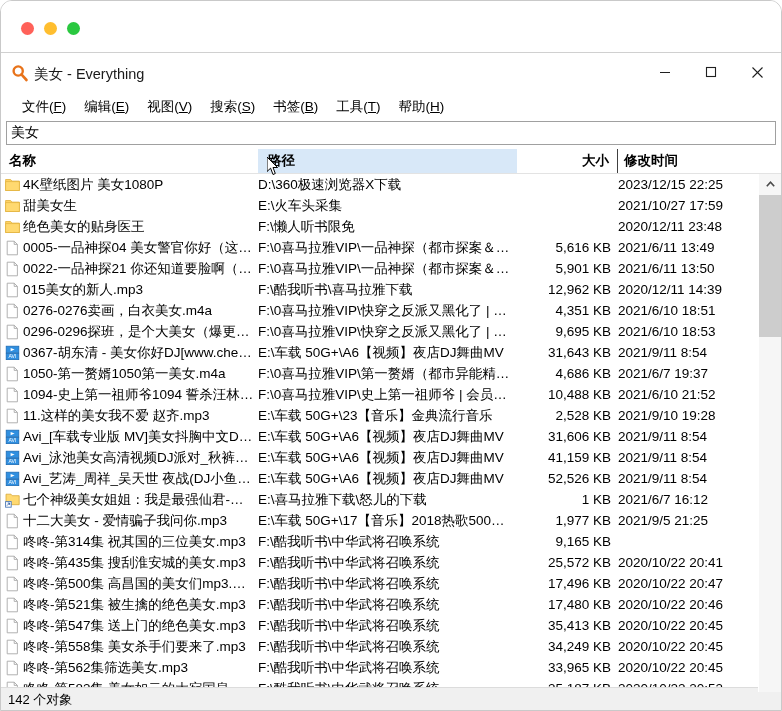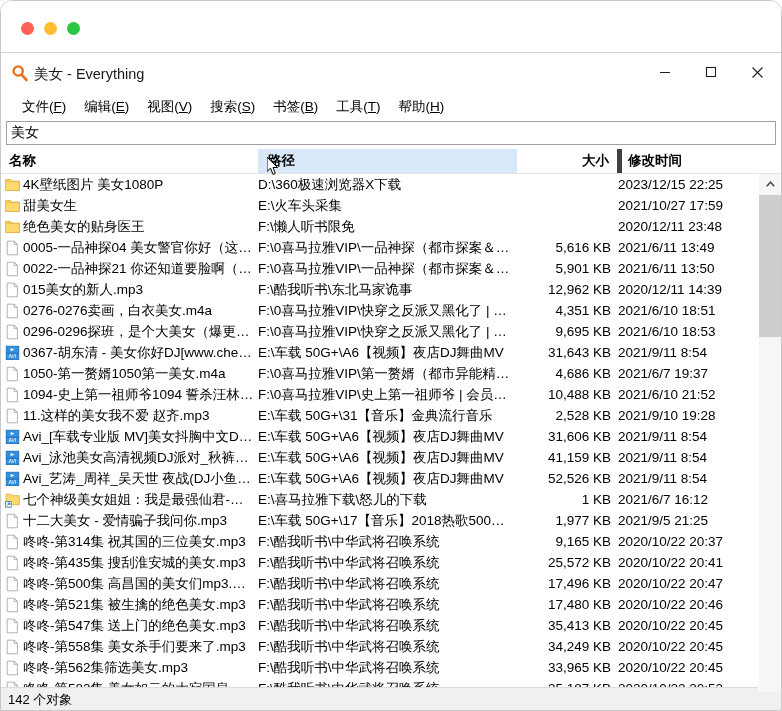--- a/index.html
+++ b/index.html
@@ -128,21 +128,21 @@
     color: #000000;
     white-space: nowrap;
     overflow: hidden;
     cursor: default;
     font-weight: bold;
   }
   #hdr-name { left: 0;   width: 257px; padding-left: 8px; }
   #hdr-path { left: 257px; width: 259px; padding-left: 10px; background: #d8e8f8; }
   #hdr-size { left: 516px; width: 98px;  text-align: right; padding-right: 6px; }
   #hdr-date { left: 616px; width: 138px; padding-left: 6px;
-              border-left: 5px solid #404040; }
+              border-left: 1px solid #404040; }
 
   
   #cursor {
     position: absolute;
     left: 266px; top: 8px;
     width: 12px; height: 19px;
     pointer-events: none;
     z-index: 40;
   }
 
@@ -343,21 +343,21 @@
             <div class="cell c-path">F:\0喜马拉雅VIP\一品神探（都市探案＆精品…</div>
             <div class="cell c-size">5,901 KB</div>
             <div class="cell c-date">2021/6/11 13:50</div>
           </div>
           <div class="row">
             <span class="ficon"><svg width="15" height="16" viewBox="0 0 15 16">
                 <path d="M2.2 1.2 h7 l3.2 3.2 v10.4 h-10.2 z" fill="#ffffff" stroke="#a8a8a8" stroke-width="0.9"></path>
                 <path d="M9.2 1.2 v3.2 h3.2" fill="none" stroke="#a8a8a8" stroke-width="0.9"></path>
               </svg></span>
             <div class="cell c-name">015美女的新人.mp3</div>
-            <div class="cell c-path">F:\酷我听书\东北马家诡事</div>
+            <div class="cell c-path">F:\酷我听书\喜马拉雅下载</div>
             <div class="cell c-size">12,962 KB</div>
             <div class="cell c-date">2020/12/11 14:39</div>
           </div>
           <div class="row">
             <span class="ficon"><svg width="15" height="16" viewBox="0 0 15 16">
                 <path d="M2.2 1.2 h7 l3.2 3.2 v10.4 h-10.2 z" fill="#ffffff" stroke="#a8a8a8" stroke-width="0.9"></path>
                 <path d="M9.2 1.2 v3.2 h3.2" fill="none" stroke="#a8a8a8" stroke-width="0.9"></path>
               </svg></span>
             <div class="cell c-name">0276-0276卖画，白衣美女.m4a</div>
             <div class="cell c-path">F:\0喜马拉雅VIP\快穿之反派又黑化了 | 爆笑…</div>
@@ -405,21 +405,21 @@
             <div class="cell c-path">F:\0喜马拉雅VIP\史上第一祖师爷 | 会员免费…</div>
             <div class="cell c-size">10,488 KB</div>
             <div class="cell c-date">2021/6/10 21:52</div>
           </div>
           <div class="row">
             <span class="ficon"><svg width="15" height="16" viewBox="0 0 15 16">
                 <path d="M2.2 1.2 h7 l3.2 3.2 v10.4 h-10.2 z" fill="#ffffff" stroke="#a8a8a8" stroke-width="0.9"></path>
                 <path d="M9.2 1.2 v3.2 h3.2" fill="none" stroke="#a8a8a8" stroke-width="0.9"></path>
               </svg></span>
             <div class="cell c-name">11.这样的美女我不爱 赵齐.mp3</div>
-            <div class="cell c-path">E:\车载 50G+\31【音乐】金典流行音乐</div>
+            <div class="cell c-path">E:\车载 50G+\23【音乐】金典流行音乐</div>
             <div class="cell c-size">2,528 KB</div>
             <div class="cell c-date">2021/9/10 19:28</div>
           </div>
           <div class="row">
             <span class="ficon"><svg width="15" height="16" viewBox="0 0 15 16">
                 <rect x="1.2" y="1.2" width="12.6" height="6.6" fill="#2f8fe0" stroke="#1d6cb5" stroke-width="0.8"></rect>
                 <polygon points="5.6,2.9 9.6,4.6 5.6,6.3" fill="#ffffff"></polygon>
                 <rect x="1.2" y="8.4" width="12.6" height="6.2" fill="#2f8fe0" stroke="#1d6cb5" stroke-width="0.8"></rect>
                 <text x="7.5" y="13.3" font-size="5.2" fill="#ffffff" text-anchor="middle" font-family="Liberation Sans, sans-serif">AVI</text>
               </svg></span>
@@ -474,21 +474,20 @@
             <div class="cell c-date">2021/9/5 21:25</div>
           </div>
           <div class="row">
             <span class="ficon"><svg width="15" height="16" viewBox="0 0 15 16">
                 <path d="M2.2 1.2 h7 l3.2 3.2 v10.4 h-10.2 z" fill="#ffffff" stroke="#a8a8a8" stroke-width="0.9"></path>
                 <path d="M9.2 1.2 v3.2 h3.2" fill="none" stroke="#a8a8a8" stroke-width="0.9"></path>
               </svg></span>
             <div class="cell c-name">咚咚-第314集 祝其国的三位美女.mp3</div>
             <div class="cell c-path">F:\酷我听书\中华武将召唤系统</div>
             <div class="cell c-size">9,165 KB</div>
-            <div class="cell c-date">2020/10/22 20:37</div>
           </div>
           <div class="row">
             <span class="ficon"><svg width="15" height="16" viewBox="0 0 15 16">
                 <path d="M2.2 1.2 h7 l3.2 3.2 v10.4 h-10.2 z" fill="#ffffff" stroke="#a8a8a8" stroke-width="0.9"></path>
                 <path d="M9.2 1.2 v3.2 h3.2" fill="none" stroke="#a8a8a8" stroke-width="0.9"></path>
               </svg></span>
             <div class="cell c-name">咚咚-第435集 搜刮淮安城的美女.mp3</div>
             <div class="cell c-path">F:\酷我听书\中华武将召唤系统</div>
             <div class="cell c-size">25,572 KB</div>
             <div class="cell c-date">2020/10/22 20:41</div>

